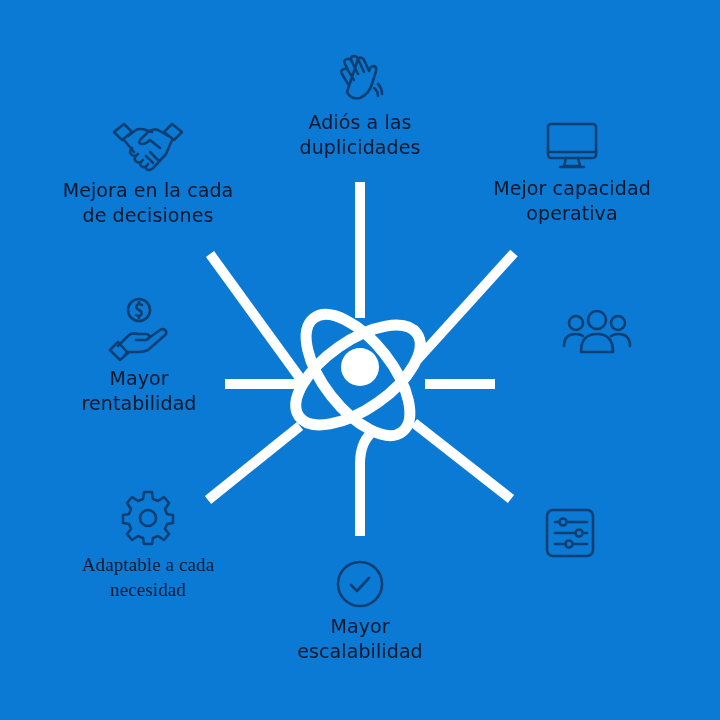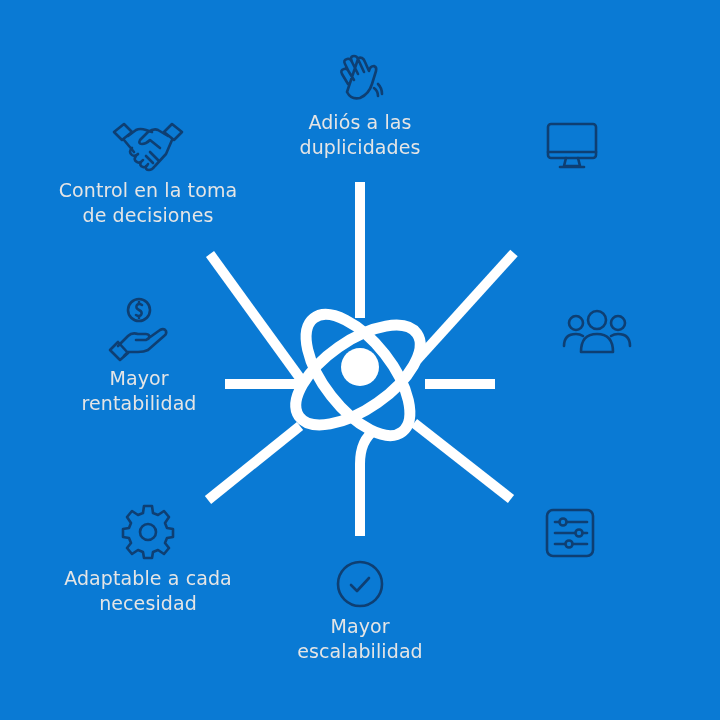--- a/index.html
+++ b/index.html
@@ -3,21 +3,21 @@
 <meta charset="utf-8">
 <style>
   html, body { margin: 0; padding: 0; }
   body {
     width: 720px; height: 720px; overflow: hidden;
     background: #0A7AD4;
     font-family: "DejaVu Sans", "Liberation Sans", sans-serif;
   }
   .canvas { position: relative; width: 720px; height: 720px; background: #0A7AD4; }
   .hub { position: absolute; left: 0; top: 0; width: 720px; height: 720px; }
-  .item { position: absolute; text-align: center; color: #e5e5e5; }
+  .item { position: absolute; text-align: center; color: #0f172a; }
   .item .icon { display: block; margin: 0 auto 4px auto; }
   .label { font-size: 19px; line-height: 25px; white-space: pre-line; letter-spacing: 0.1px; }
   svg .ic { fill: none; stroke: #0E3F73; stroke-width: 2.6; stroke-linecap: round; stroke-linejoin: round; }
 </style>
 </head>
 <body>
 
 <div class="canvas">
 
   <svg class="hub" viewBox="0 0 720 720">
@@ -47,20 +47,22 @@
 duplicidades</div>
   </div>
 
   <div class="item" style="left:472px; top:120px; width:200px;">
     <svg class="icon" width="60" height="52" viewBox="0 0 60 52">
       <rect class="ic" x="6" y="4" width="48" height="34" rx="3"></rect>
       <line class="ic" x1="6" y1="32" x2="54" y2="32"></line>
       <path class="ic" d="M24 38 L22 46 L38 46 L36 38"></path>
       <line class="ic" x1="18" y1="47" x2="42" y2="47"></line>
     </svg>
+    <div class="label">Mejor capacidad
+operativa</div>
   </div>
 
   <div class="item" style="left:502px; top:306px; width:190px;">
     <svg class="icon" width="76" height="50" viewBox="0 0 76 50">
       <circle class="ic" cx="38" cy="14" r="9"></circle>
       <path class="ic" d="M22 46 Q22 28 38 28 Q54 28 54 46 Z"></path>
       <circle class="ic" cx="17" cy="17" r="7"></circle>
       <path class="ic" d="M5 40 Q5 28 17 28 Q21 28 24 30"></path>
       <circle class="ic" cx="59" cy="17" r="7"></circle>
       <path class="ic" d="M71 40 Q71 28 59 28 Q55 28 52 30"></path>
@@ -81,21 +83,21 @@
 
   <div class="item" style="left:270px; top:558px; width:180px;">
     <svg class="icon" width="52" height="52" viewBox="0 0 52 52">
       <circle class="ic" cx="26" cy="26" r="22"></circle>
       <path class="ic" d="M17 27 L23 33 L35 20"></path>
     </svg>
     <div class="label">Mayor
 escalabilidad</div>
   </div>
 
-  <div class="item" style="left:48px; top:504px; width:200px;">
+  <div class="item" style="left:48px; top:490px; width:200px;font-family:Liberation Serif, serif;">
     <svg class="icon" width="58" height="58" viewBox="0 0 58 58">
       <path class="ic" d="M25 5 L33 5 L34 12 L39 14 L45 10 L50 16 L46 22 L48 27 L54 28 L54 36 L48 37 L46 42 L50 47 L45 53 L39 49 L34 51 L33 57 L25 57 L24 51 L19 49 L13 53 L8 47 L12 42 L10 37 L4 36 L4 28 L10 27 L12 22 L8 16 L13 10 L19 14 L24 12 Z" transform="translate(0 -3)"></path>
       <circle class="ic" cx="29" cy="28" r="8"></circle>
     </svg>
     <div class="label">Adaptable a cada
 necesidad</div>
   </div>
 
   <div class="item" style="left:44px; top:296px; width:190px;">
     <svg class="icon" width="70" height="66" viewBox="0 0 70 66">
@@ -110,17 +112,17 @@
 
   <div class="item" style="left:38px; top:118px; width:220px;">
     <svg class="icon" width="76" height="56" viewBox="0 0 76 56">
       <path class="ic" d="M4 14 L14 6 L22 14 L12 22 Z"></path>
       <path class="ic" d="M72 14 L62 6 L54 14 L64 22 Z"></path>
       <path class="ic" d="M18 18 L26 12 Q30 10 36 12 L42 14"></path>
       <path class="ic" d="M58 18 L48 12 Q44 10 38 14 L30 22 Q28 26 32 26 Q36 26 40 22 L50 30"></path>
       <path class="ic" d="M14 22 L24 34 M22 30 Q18 34 22 37 Q25 39 28 36 M26 38 Q23 42 27 44 Q30 46 33 42 M31 44 Q29 48 33 49 Q36 50 38 46 M36 48 Q35 52 39 52 Q42 52 45 48 L56 36 L62 22"></path>
       <path class="ic" d="M40 34 L48 42 M36 38 L43 45"></path>
     </svg>
-    <div class="label">Control en la toma
+    <div class="label">Mejora en la cada
 de decisiones</div>
   </div>
 
 </div>
 
 </body></html>

